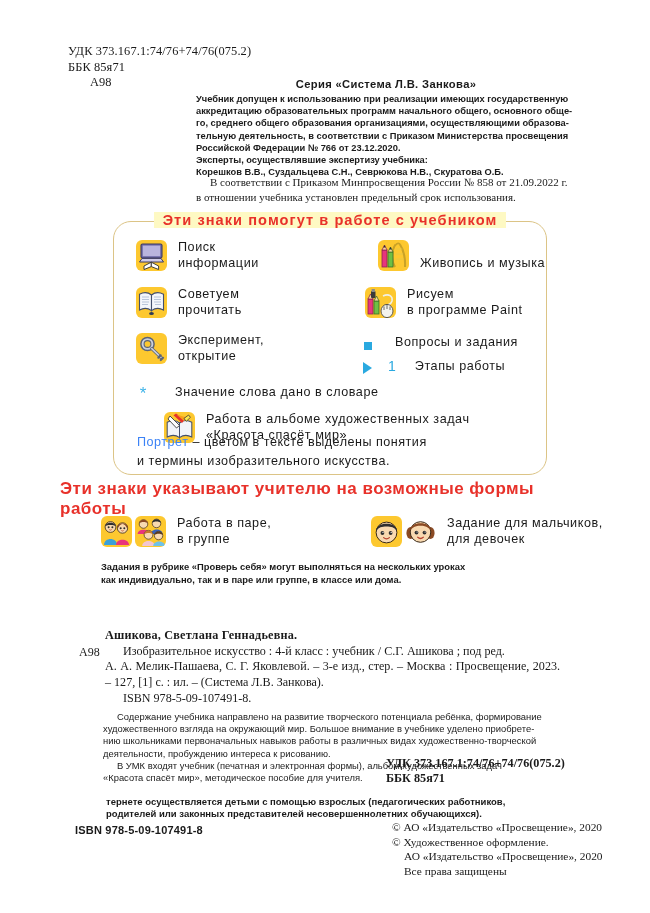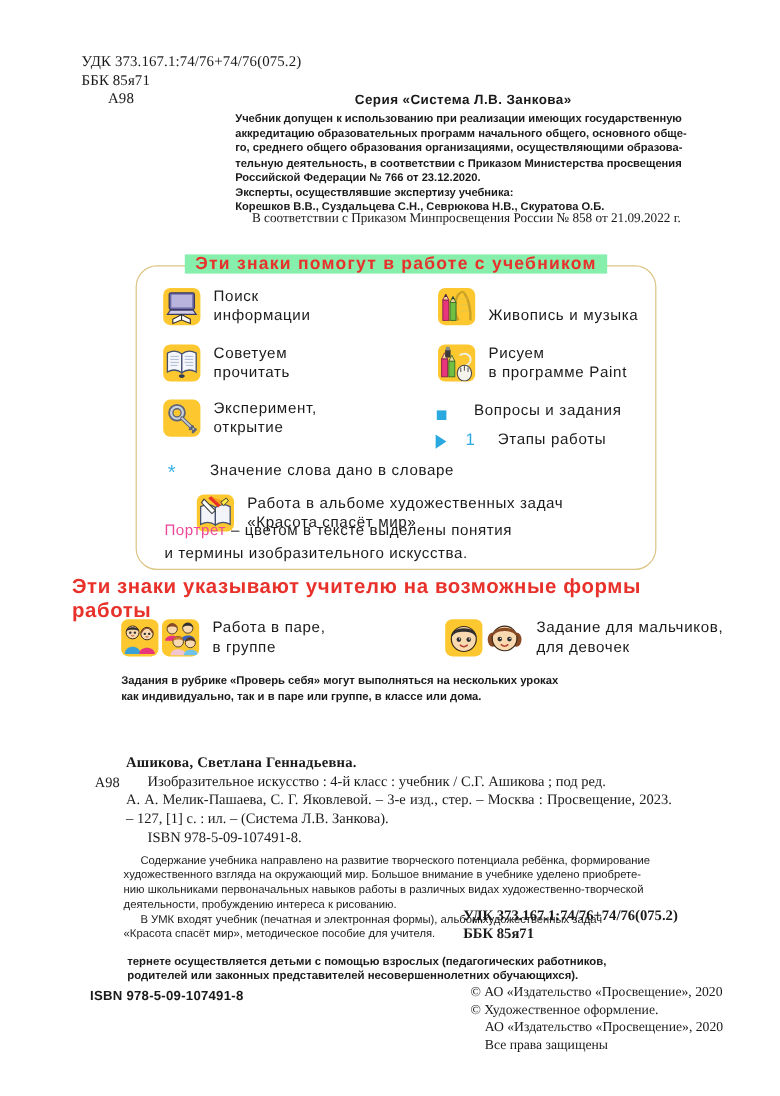--- a/index.html
+++ b/index.html
@@ -83,21 +83,21 @@
     box-sizing: border-box;
   }
   #signs-title {
     position: absolute;
     left: 113px;
     top: 211px;
     width: 434px;
     text-align: center;
   }
   #signs-title span {
-    background: #86efac;
+    background: #fef9c3;
     color: #e8312a;
     font-size: 14.6px;
     font-weight: bold;
     letter-spacing: 1.05px;
     padding: 0 9px;
   }
 
   
   .tile {
     width: 31px;
@@ -123,34 +123,34 @@
   }
 
   
   #row-search   { position: absolute; left: 136px; top: 240px; }
   #row-read     { position: absolute; left: 136px; top: 287px; }
   #row-exper    { position: absolute; left: 136px; top: 333px; }
   #row-star     { position: absolute; left: 136px; top: 385px; }
   #row-album    { position: absolute; left: 136px; top: 412px; margin-left: 28px; }
 
   
-  #row-music    { position: absolute; left: 365px; top: 240px; }
+  #row-music    { position: absolute; left: 378px; top: 240px; }
   #row-paint    { position: absolute; left: 365px; top: 287px; }
   #row-quest    { position: absolute; left: 364px; top: 335px; }
   #row-stages   { position: absolute; left: 363px; top: 358px; }
   .portrait-line {
     position: absolute;
     left: 137px;
     top: 433px;
     width: 400px;
     font-size: 12.6px;
     line-height: 18.5px;
     letter-spacing: .5px;
   }
-  .portrait-line .kw { color: #ec4899; }
+  .portrait-line .kw { color: #3b82f6; }
 
   
   .sq-bullet {
     width: 8px; height: 8px;
     background: #2aa9e0;
     display: inline-block;
     margin-right: 12px;
     vertical-align: 2px;
   }
   .tri-bullet {
@@ -309,20 +309,21 @@
     <p>аккредитацию образовательных программ начального общего, основного обще-</p>
     <p>го, среднего общего образования организациями, осуществляющими образова-</p>
     <p>тельную деятельность, в соответствии с Приказом Министерства просвещения</p>
     <p class="nojust">Российской Федерации № 766 от 23.12.2020.</p>
     <p class="nojust">Эксперты, осуществлявшие экспертизу учебника:</p>
     <p class="nojust">Корешков В.В., Суздальцева С.Н., Севрюкова Н.В., Скуратова О.Б.</p>
   </div>
 
   <div id="order">
     <span class="i1">В соответствии с Приказом Минпросвещения России № 858 от 21.09.2022 г.</span>
+    <span>в отношении учебника установлен предельный срок использования.</span>
   </div>
 
   <div id="signs-box"></div>
   <div id="signs-title">
     <span>Эти знаки помогут в работе с учебником</span>
   </div>
 
   <div id="row-search" class="sign-row">
     <div class="tile">
       <svg class="ic" viewBox="0 0 31 31">

